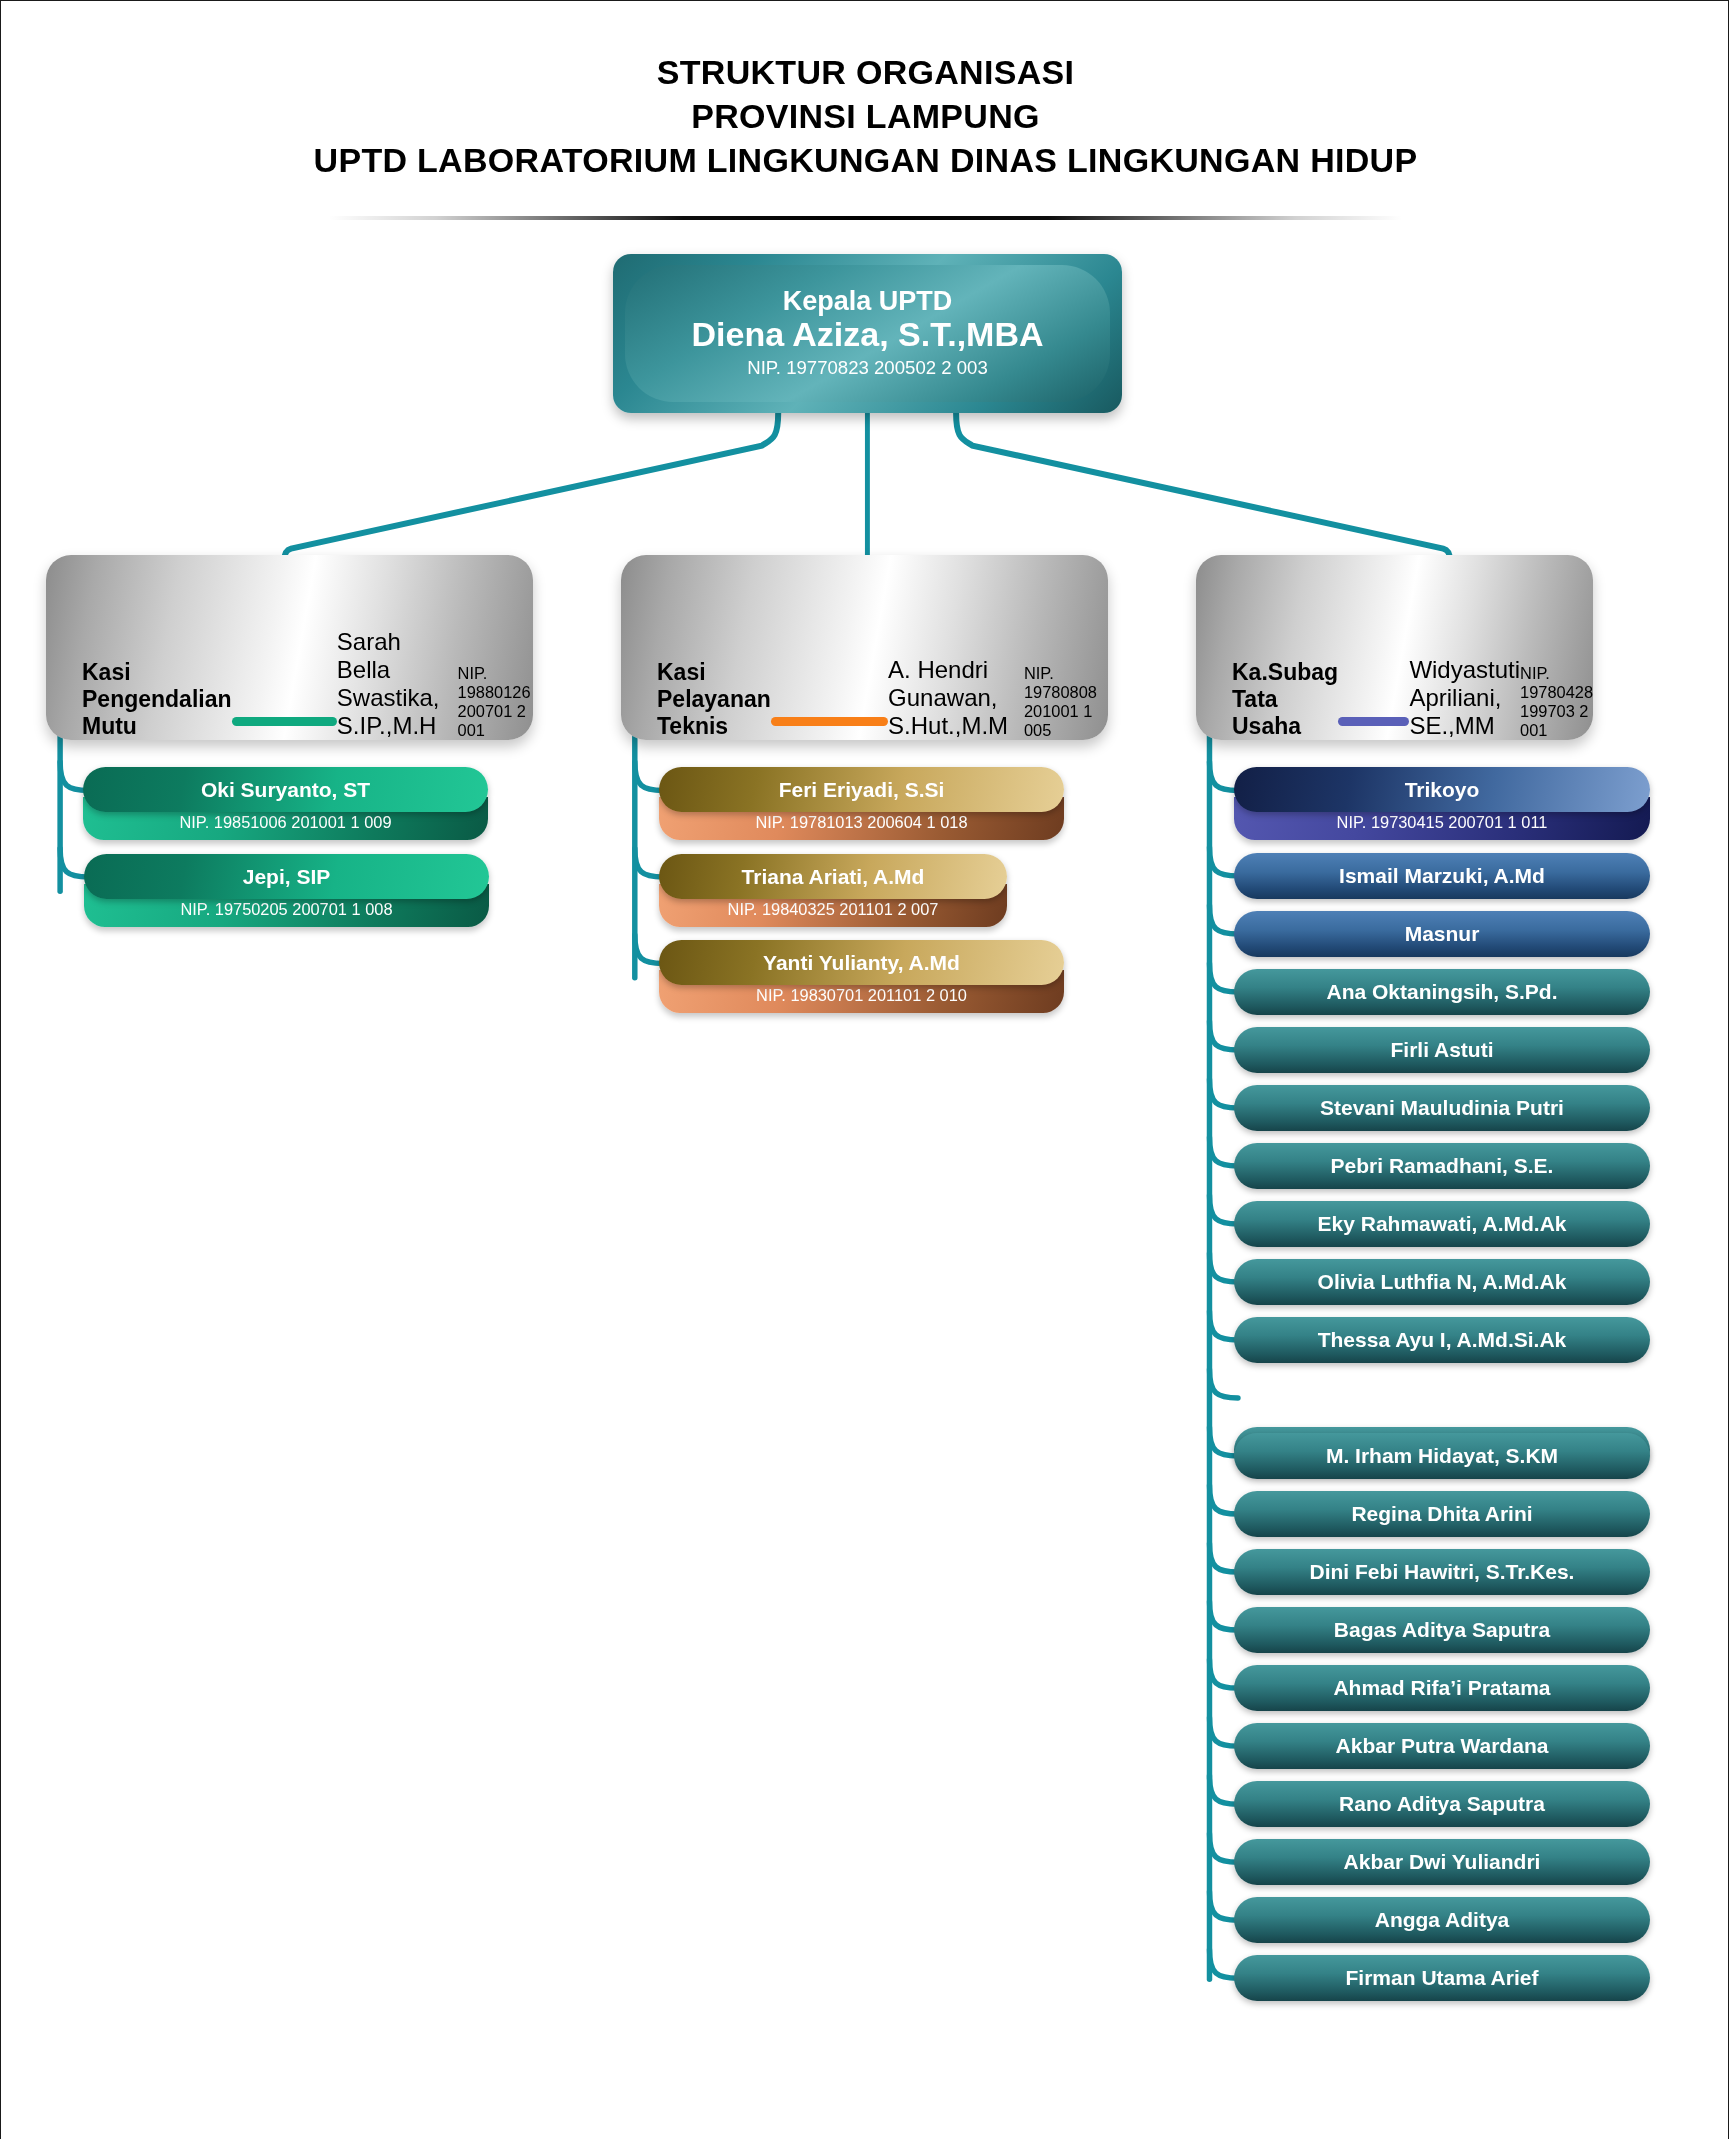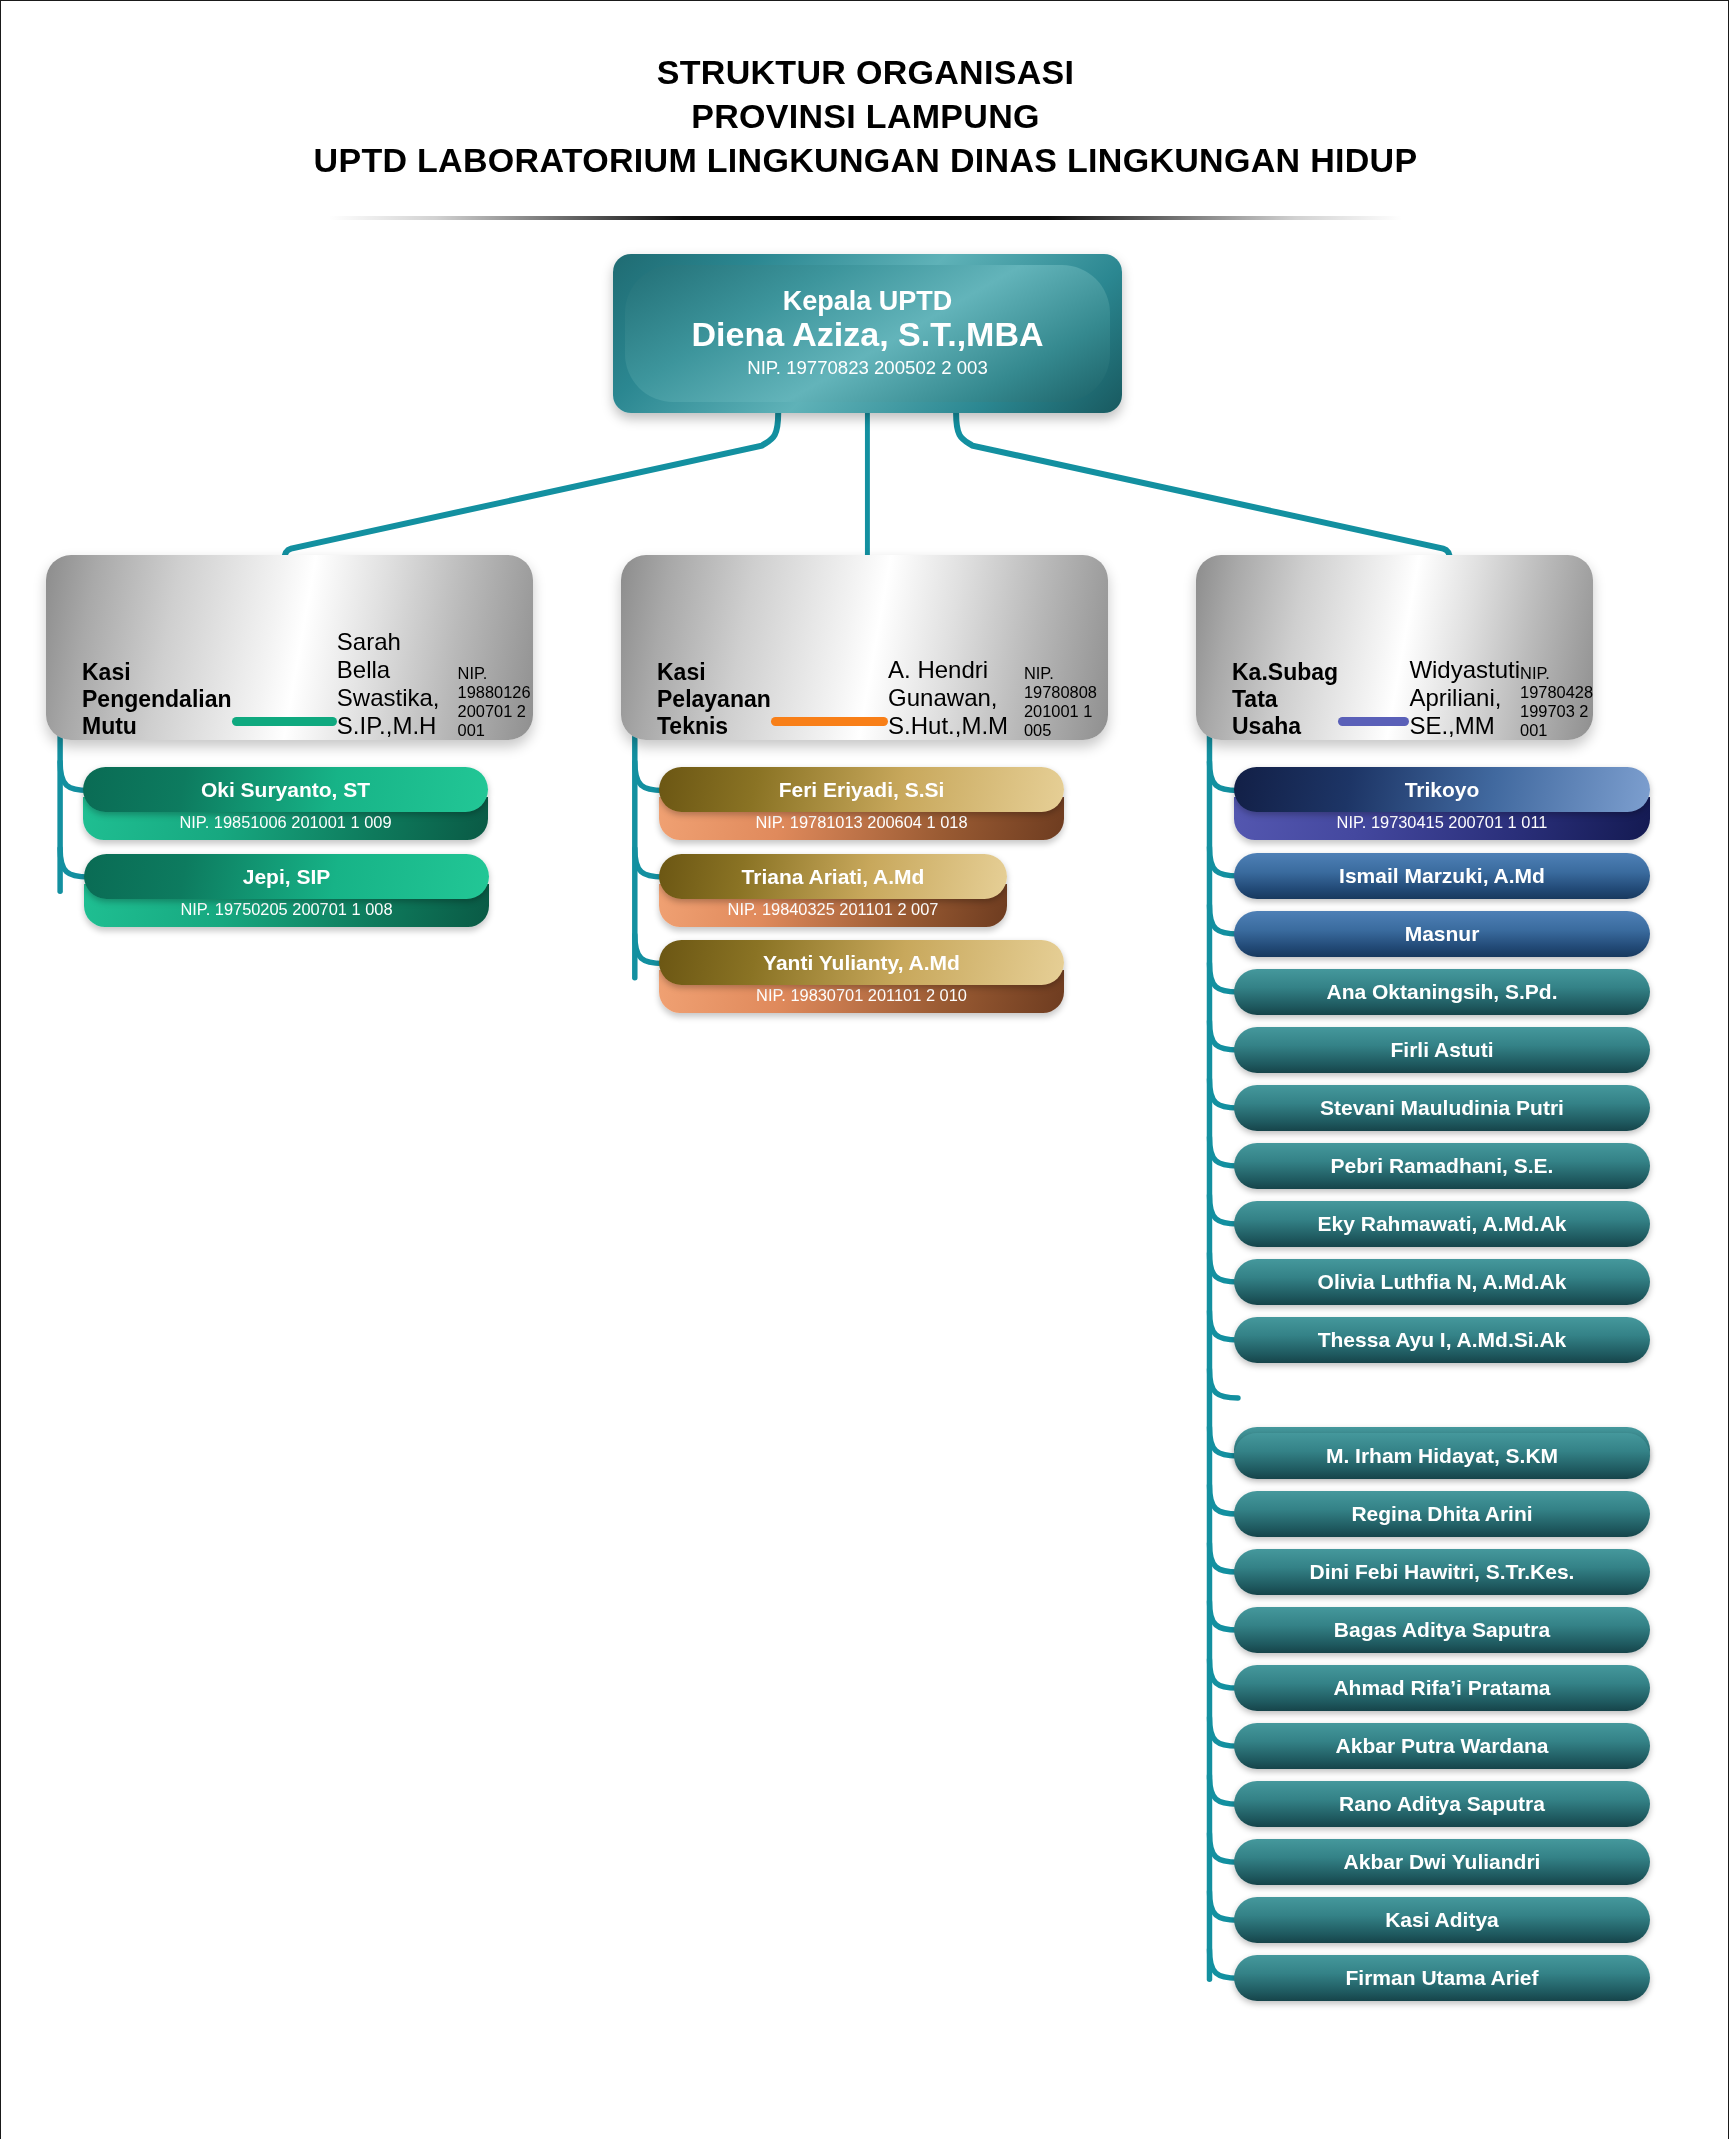--- a/index.html
+++ b/index.html
@@ -318,21 +318,21 @@
       <div class="staff-card c3-teal pill" style="left: 1233px; top: 1722px; width: 416px;">
         <div class="staff-name">Akbar Putra Wardana</div>
       </div>
       <div class="staff-card c3-teal pill" style="left: 1233px; top: 1780px; width: 416px;">
         <div class="staff-name">Rano Aditya Saputra</div>
       </div>
       <div class="staff-card c3-teal pill" style="left: 1233px; top: 1838px; width: 416px;">
         <div class="staff-name">Akbar Dwi Yuliandri</div>
       </div>
       <div class="staff-card c3-teal pill" style="left: 1233px; top: 1896px; width: 416px;">
-        <div class="staff-name">Kasi Aditya</div>
+        <div class="staff-name">Angga Aditya</div>
       </div>
       <div class="staff-card c3-teal pill" style="left: 1233px; top: 1954px; width: 416px;">
         <div class="staff-name">Firman Utama Arief</div>
       </div>
     </div>
 
 </div>
 
 
 </body></html>

